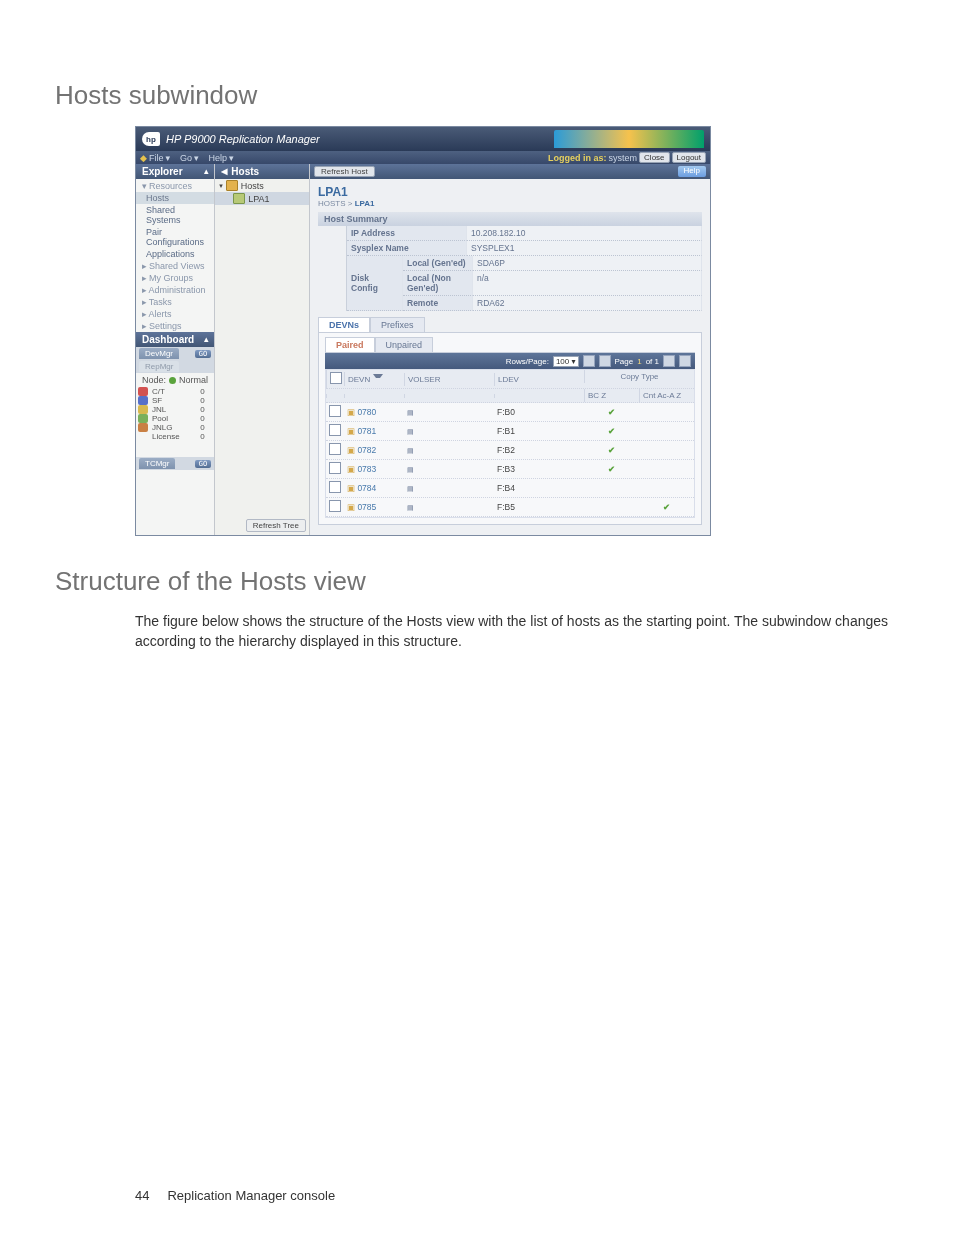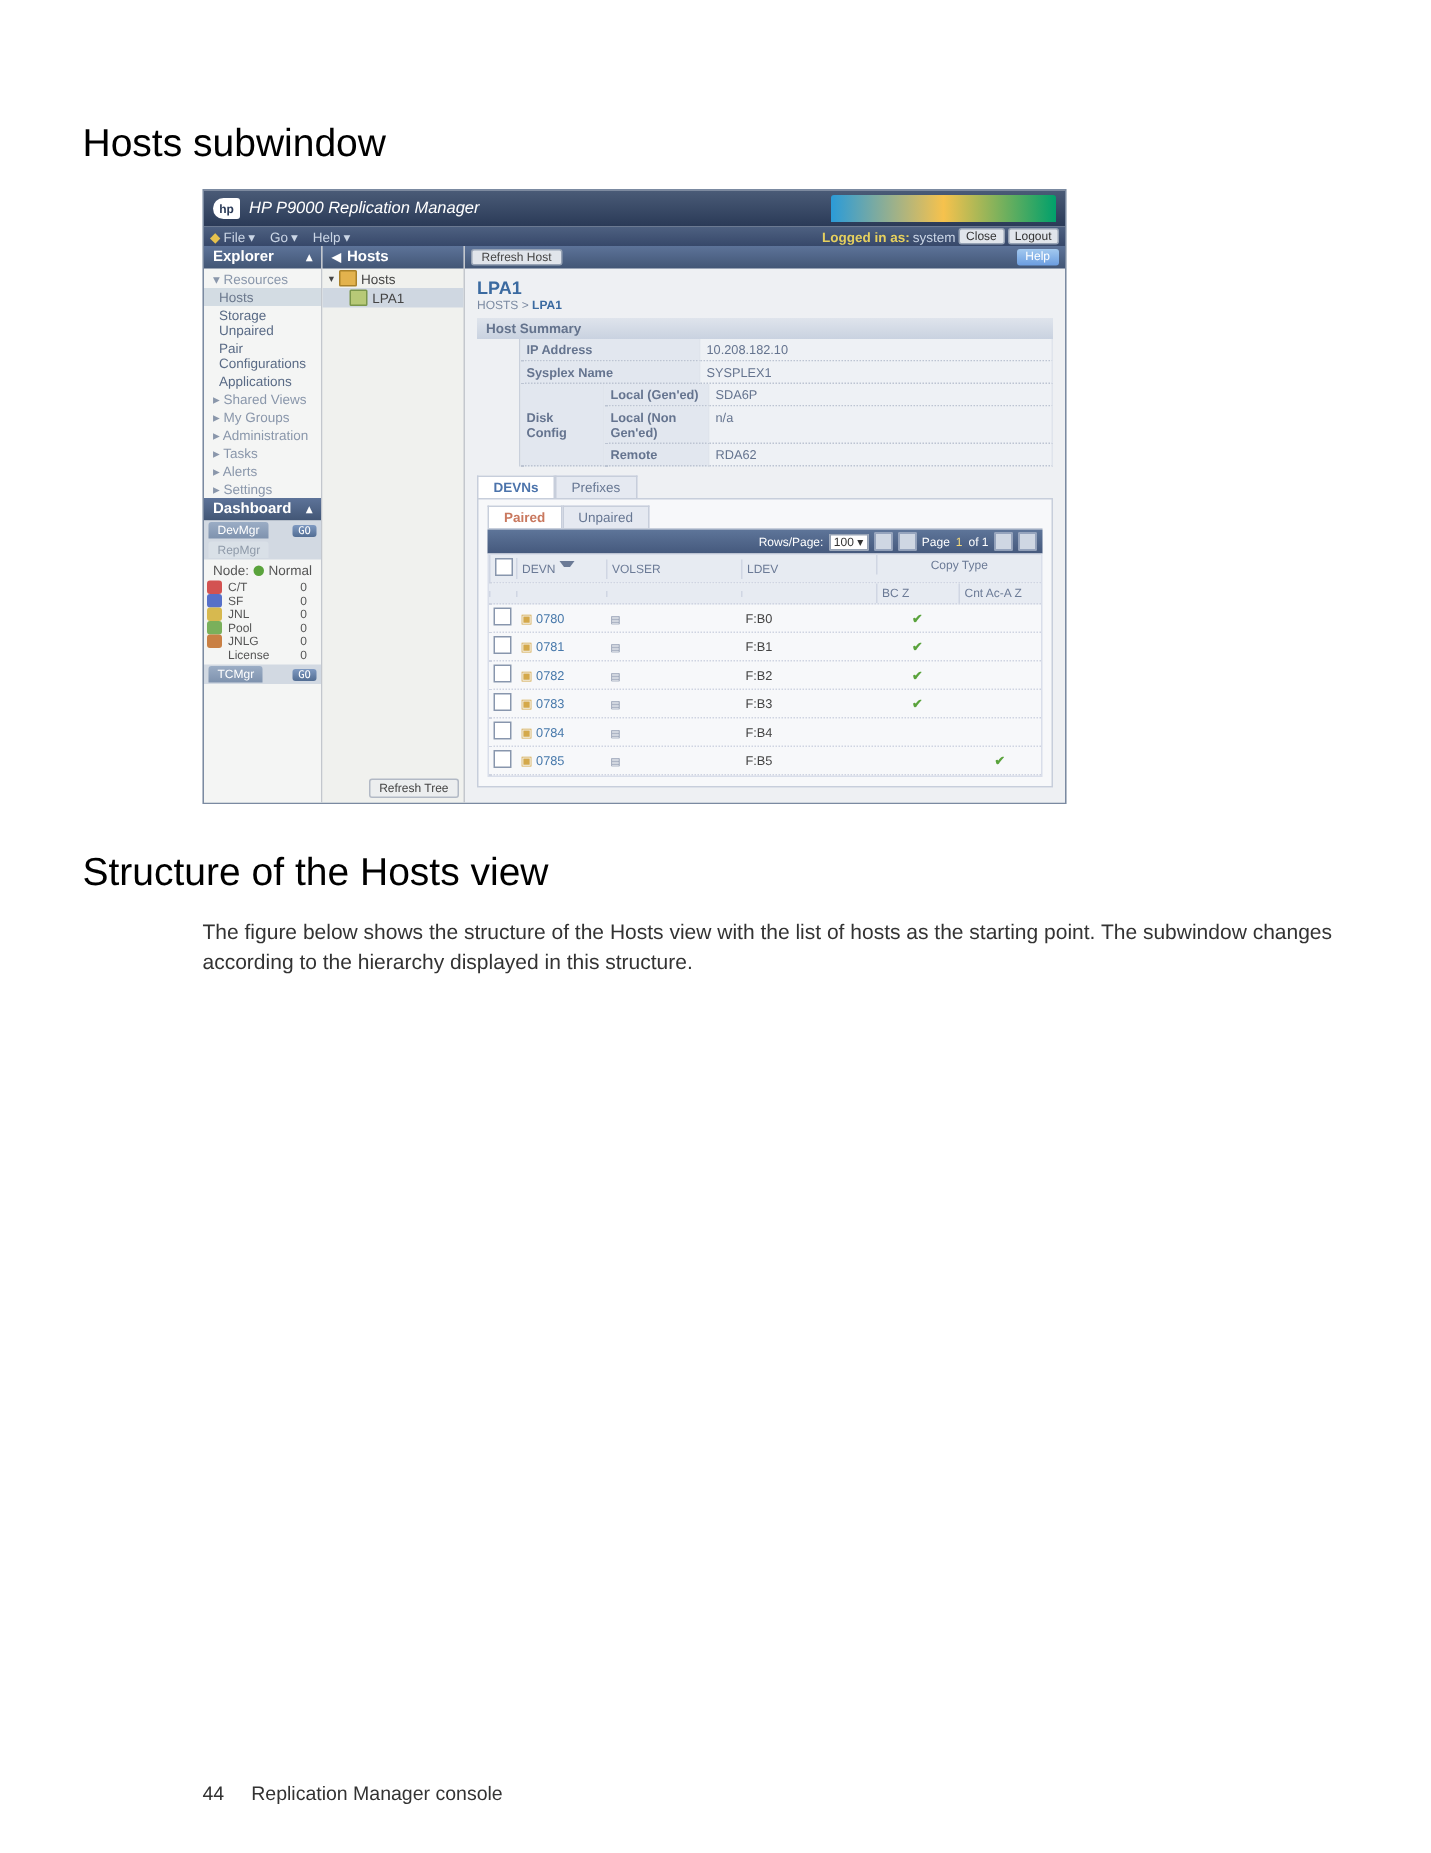--- a/index.html
+++ b/index.html
@@ -10,21 +10,21 @@
     color: #333;
   }
   .page {
     width: 954px;
     min-height: 1235px;
     padding: 70px 55px 40px 55px;
     box-sizing: border-box;
     position: relative;
   }
   h1.section-title {
-    color: #000000;
+    color: #737373;
     font-weight: normal;
     font-size: 26px;
     margin: 10px 0 15px 0;
   }
   .body-text {
     font-size: 14px;
     line-height: 1.4;
     margin-left: 80px;
     margin-right: 10px;
     margin-bottom: 10px;
@@ -129,21 +129,21 @@
     color:#fff; font-size:8px; padding:1px 6px;
     border-radius:2px 2px 0 0;
   }
   .dash-tab.dim { background:#d9e0e7; color:#8f9aa9; }
   .go-btn {
     margin-left:auto; background:linear-gradient(#7f9ac2,#526d93);
     color:#fff; padding:0 4px; border-radius:2px; font-size:7px; font-family:monospace;
   }
   .dash-node { padding:2px 6px; color:#555; display:flex; align-items:center; gap:3px; }
   .dash-node .ball { width:7px;height:7px;border-radius:50%;background:#5aa33c;display:inline-block; }
-  .dash-grid { display:grid; grid-template-columns:14px 1fr 12px; row-gap:0; padding:0 2px 2px 2px; }
+  .dash-grid { display:grid; grid-template-columns:14px 1fr 12px; row-gap:0; padding:0 2px 16px 2px; }
   .dash-grid .ico { width:10px;height:9px;border-radius:2px;display:inline-block; }
   .dash-grid .lab { font-size:8px;color:#555; }
   .dash-grid .num { font-size:8px;color:#555;text-align:left; }
 
   .refresh-row { margin-top:auto; display:flex; justify-content:flex-end; padding:3px; }
   .refresh-btn {
     background:#eceeef; border:1px solid #b2b9c5; border-radius:2px;
     font-size:8px; padding:1px 6px;
   }
 
@@ -250,21 +250,21 @@
 
     <div class="columns">
 
       <div class="col-explorer">
         <div class="panel-hdr">
           <span>Explorer</span>
             <span class="triangle">▴</span>
         </div>
         <div class="nav-section-hdr">▾ <span>Resources</span></div>
         <div class="nav-sel">Hosts</div>
-        <div class="nav-link">Storage Unpaired</div>
+        <div class="nav-link">Shared Systems</div>
         <div class="nav-link">Pair Configurations</div>
         <div class="nav-link">Applications</div>
         <div class="nav-sub">▸ <span>Shared Views</span></div>
         <div class="nav-sub">▸ <span>My Groups</span></div>
         <div class="nav-sub">▸ <span>Administration</span></div>
         <div class="nav-sub">▸ <span>Tasks</span></div>
         <div class="nav-sub">▸ <span>Alerts</span></div>
         <div class="nav-sub">▸ <span>Settings</span></div>
 
         <div class="panel-hdr">

